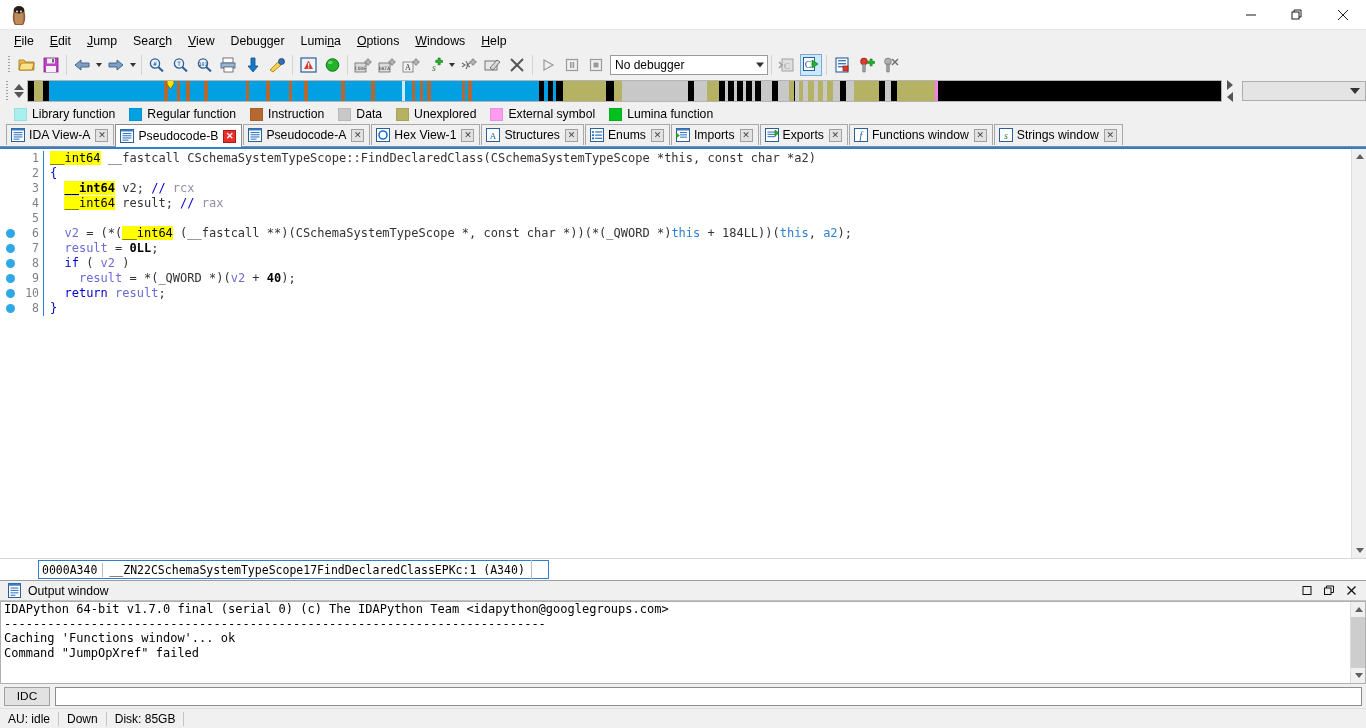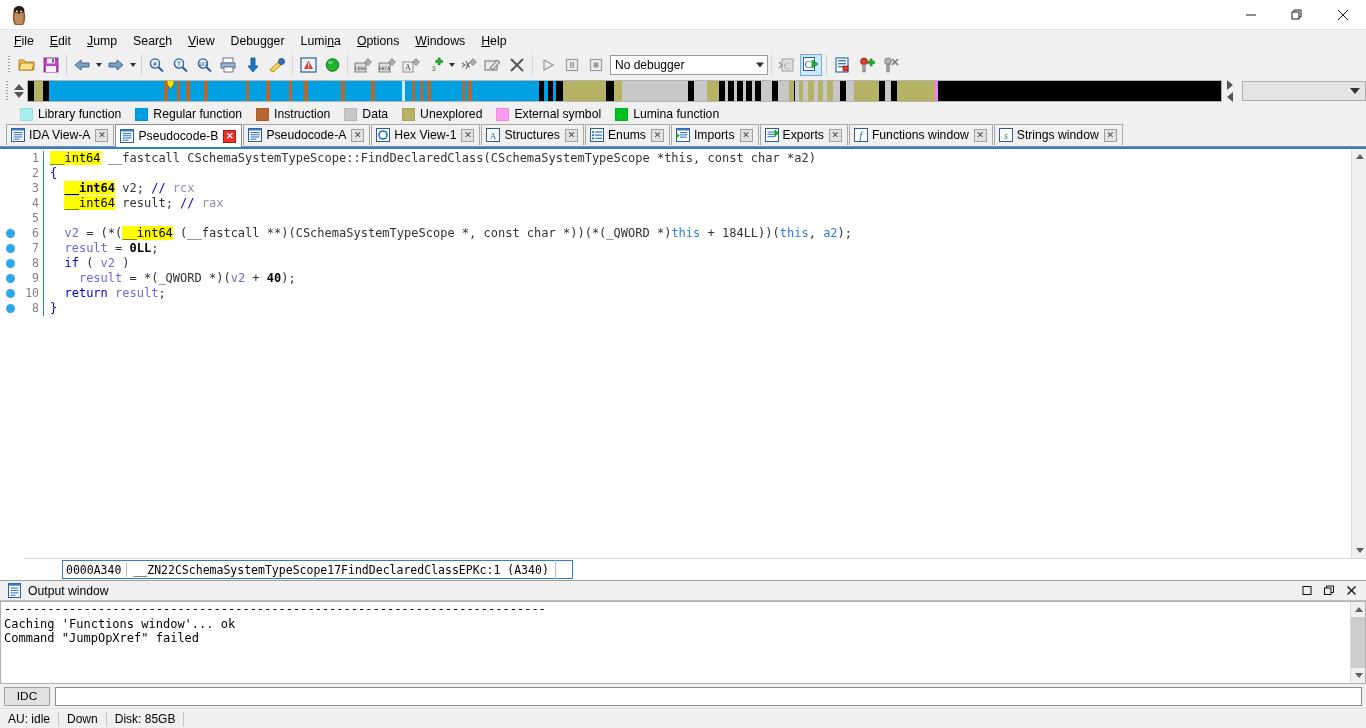--- a/index.html
+++ b/index.html
@@ -63,21 +63,21 @@
   .nav-arrows.right-side .lft { width:0;height:0;border-top:5px solid transparent;border-bottom:5px solid transparent;border-right:6px solid #555; }
   .nav-arrows.right-side .rgt { width:0;height:0;border-top:5px solid transparent;border-bottom:5px solid transparent;border-left:6px solid #555; margin-bottom:2px;}
   .navband { height:22px; flex:1 1 auto; position:relative; overflow:hidden; border:1px solid #b4b4b4; background:#000;}
   .navband .seg { position:absolute; top:0; bottom:0; }
   .nav-cursor { position:absolute; top:-4px; width:9px; height:12px; z-index:5; }
   .nav-combo { width:124px; height:20px; background:#e4e4e4; border:1px solid #adadad; position:relative; flex:none; margin-left:4px;}
   .nav-combo .caret { position:absolute; right:5px; top:50%; transform:translateY(-50%);
     border-left:5px solid transparent; border-right:5px solid transparent; border-top:6px solid #333; }
 
   
-  .legend { height:20px; min-height:20px; display:flex; align-items:center; padding-left:20px; background:#f0f0f0; }
+  .legend { height:20px; min-height:20px; display:flex; align-items:center; padding-left:14px; background:#f0f0f0; }
   .legend-item { display:flex; align-items:center; margin-right:14px; }
   .legend-swatch { width:13px; height:13px; margin-right:5px; border:1px solid rgba(0,0,0,0.08); }
   .legend-label { font-size:12.2px; color:#000; white-space:nowrap;}
 
   
   .tabstrip { height:23px; min-height:23px; background:#f0f0f0; display:flex; align-items:flex-start;
               border-bottom:1px solid #8c8c8c; padding-left:6px; }
   .tab { height:21px; display:flex; align-items:center; padding:0 5px 0 4px;
          border:1px solid #a8a8a8; border-bottom:none; background:#f0f0f0; margin-right:1px; position:relative; }
   .tab.selected { background:#fff; height:23px; border-color:#8c8c8c; z-index:2; }
@@ -106,21 +106,21 @@
   .k-kw     { color:#0000d0; }
   .k-kwb    { color:#0000d0; font-weight:normal; }
   .k-var    { color:#6b6bd6; }
   .k-cmt    { color:#9090a8; }
   .k-punc   { color:#0000c8; }
   .k-num    { color:#000; font-weight:bold;}
   .k-plain  { color:#333; }
   .k-this   { color:#2b7fd4; }
 
   .code-status { height:22px; min-height:22px; background:#fff; display:flex; align-items:center;
-                 border-top:1px solid #d8d8d8;margin-left:24px;}
+                 border-top:1px solid #d8d8d8;}
   .cs-box { margin-left:38px; height:19px; border:1px solid #2b7fd4; display:flex; align-items:center;
             font-family:"DejaVu Sans Mono","Liberation Mono",monospace; font-size:11.5px; padding:0 3px; background:#fff;}
   .cs-addr { padding-right:5px; border-right:1px solid #b9b9b9; }
   .cs-name { padding-left:6px; padding-right:6px; }
   .cs-tail { width:14px; border-left:1px solid #b9b9b9; height:19px;}
 
   
   .code-vscroll { width:15px; background:#f0f0f0; border-left:1px solid #dcdcdc; flex:none; position:relative;}
   .code-vscroll .sb-up, .code-vscroll .sb-dn { width:15px;height:15px;display:flex;align-items:center;justify-content:center;background:#f0f0f0;}
   .code-vscroll .sb-up::after{content:'';border-left:4px solid transparent;border-right:4px solid transparent;border-bottom:5px solid #606060;}
@@ -730,20 +730,21 @@
         <div class="ow-btn">
           <svg width="11" height="11" viewBox="0 0 11 11">
             <line x1="1.5" y1="1.5" x2="9.5" y2="9.5" stroke="#111" stroke-width="1.2"></line>
             <line x1="9.5" y1="1.5" x2="1.5" y2="9.5" stroke="#111" stroke-width="1.2"></line>
           </svg>
         </div>
       </div>
     </div>
     <div class="out-body">
       <div class="out-lines" id="outlines">
+          <div class="out-line">IDAPython 64-bit v1.7.0 final (serial 0) (c) The IDAPython Team &lt;idapython@googlegroups.com&gt;</div>
           <div class="out-line">---------------------------------------------------------------------------</div>
           <div class="out-line">Caching 'Functions window'... ok</div>
           <div class="out-line">Command "JumpOpXref" failed</div>
         </div>
       <div class="out-vscroll">
         <div class="sb-up"></div>
         <div class="sb-thumb"></div>
         <div class="sb-dn"></div>
       </div>
     </div>

